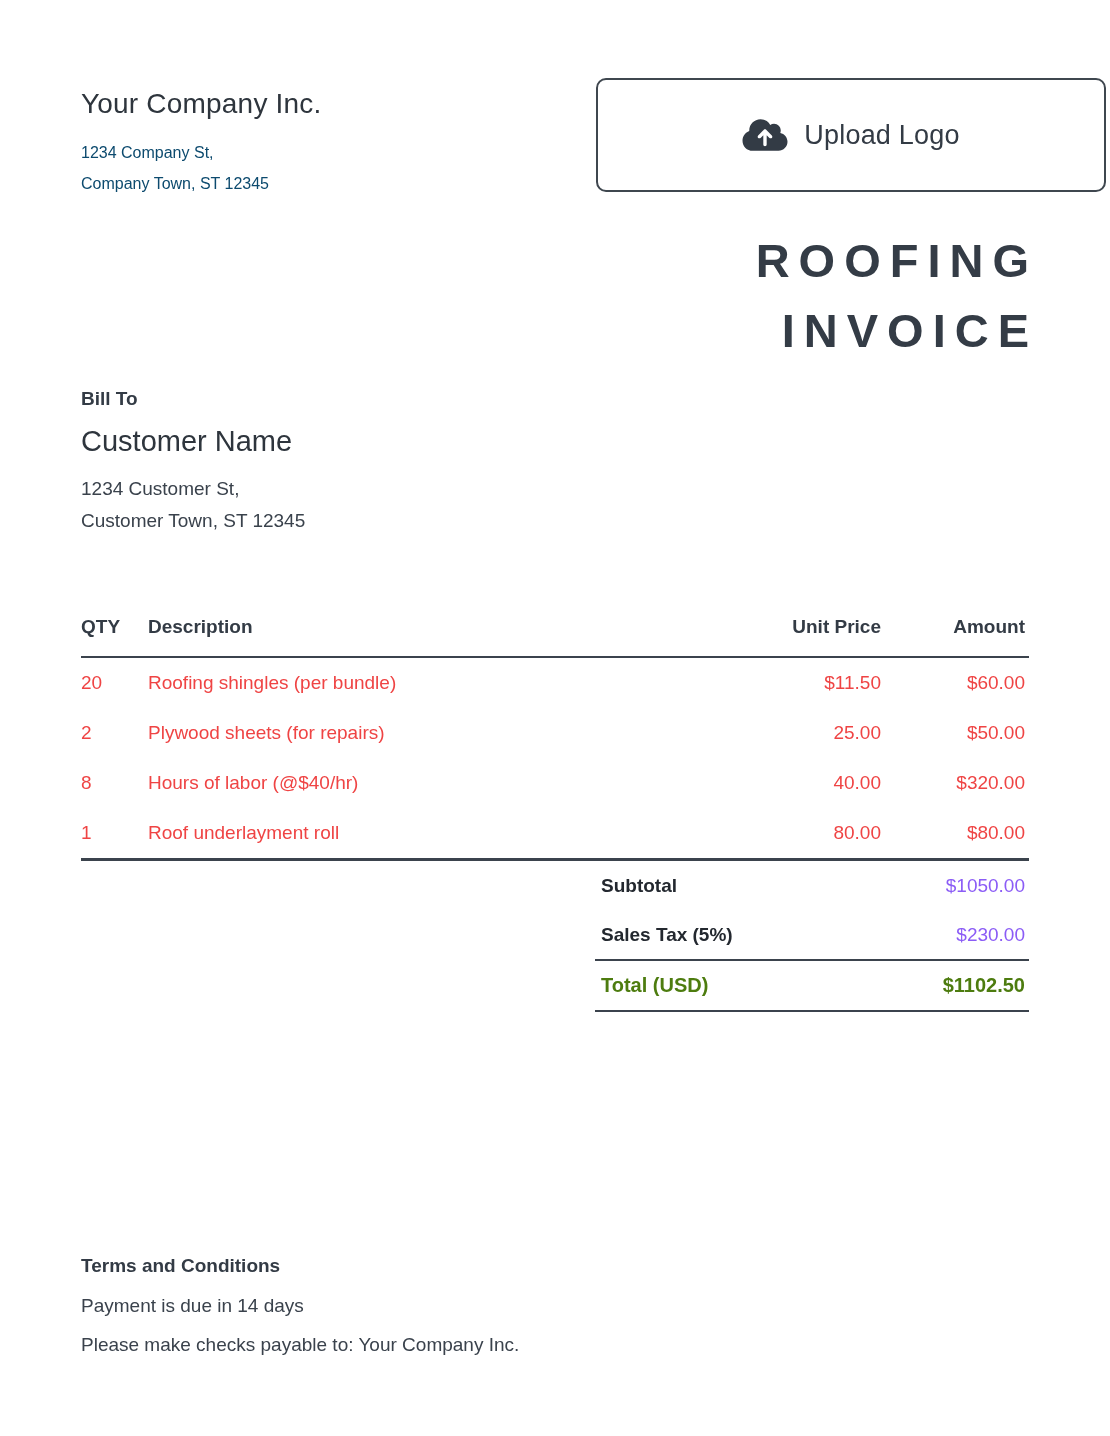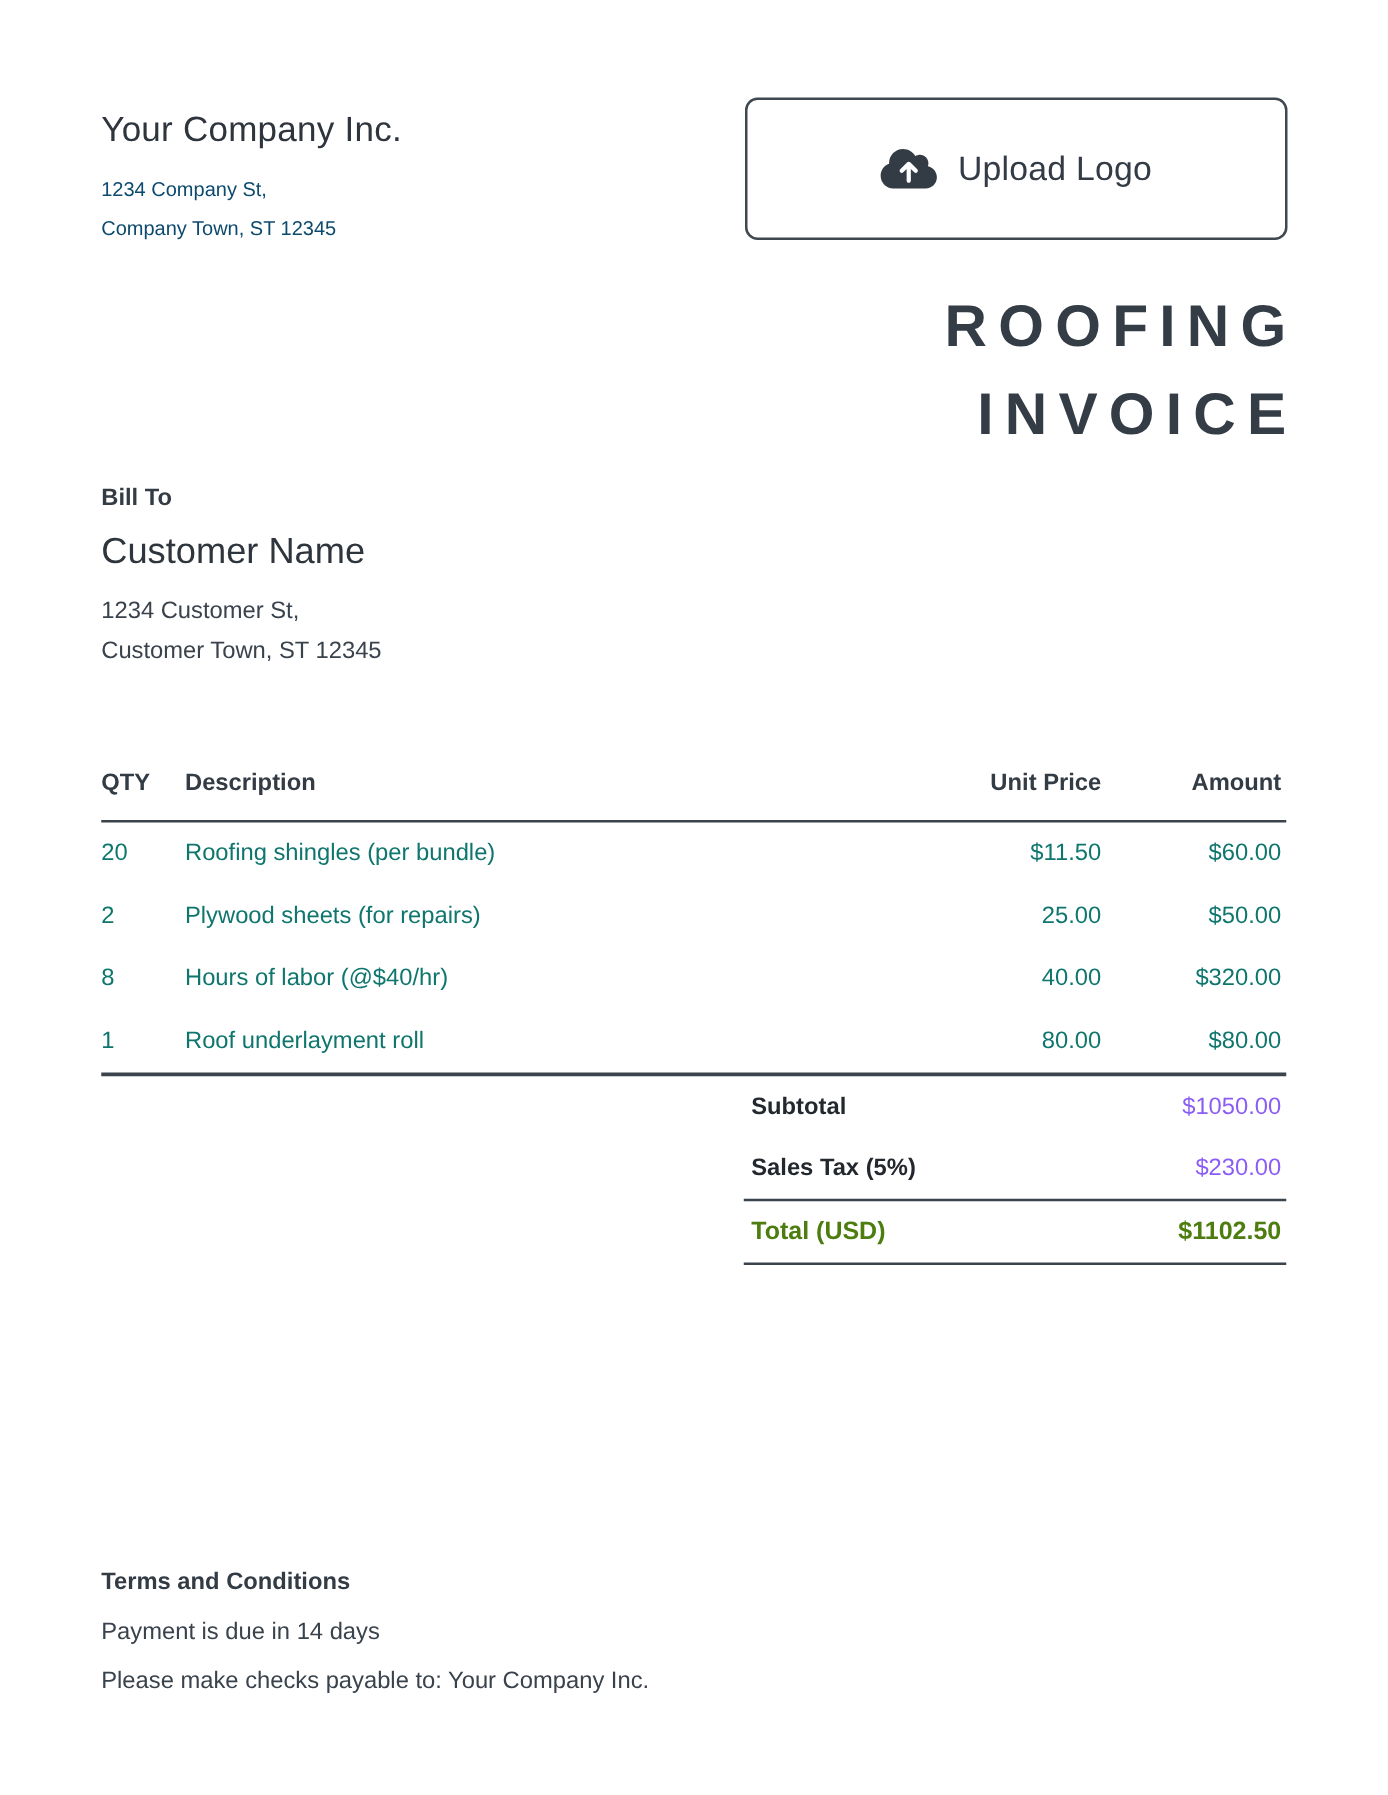--- a/index.html
+++ b/index.html
@@ -16,21 +16,21 @@
     overflow: hidden;
   }
 
   
   .company { position: absolute; left: 81px; top: 88px; }
   .company-name { font-size: 28px; font-weight: 400; color: #2e353d; letter-spacing: 0.2px; }
   .company-addr { margin-top: 17px; font-size: 16px; line-height: 31px; color: #0c4a6e; }
 
   
   .upload-btn {
-    position: absolute; left: 596px; top: 78px; width: 434px; height: 114px;
+    position: absolute; left: 596px; top: 78px; width: 510px; height: 114px;
     border: 2px solid #3f474f; border-radius: 10px; background: #ffffff;
     display: flex; align-items: center; justify-content: center; gap: 16px;
     cursor: pointer;
   }
   .upload-btn svg { width: 46px; height: 36px; flex: 0 0 auto; }
   .upload-label { font-size: 27px; color: #333b45; letter-spacing: 0.2px; }
 
   
   .doc-title {
     position: absolute; right: 81px; top: 226px; text-align: right;
@@ -53,21 +53,21 @@
 
   
   .items { position: absolute; left: 81px; top: 616px; width: 948px; }
   .tr { display: flex; align-items: center; }
   .th-row { height: 42px; border-bottom: 2px solid #3b434d; align-items: flex-start; }
   .col-qty { width: 54px; text-align: left; }
   .col-desc { flex: 1; padding-left: 13px; text-align: left; }
   .col-unit { width: 150px; text-align: right; }
   .col-amt { width: 148px; text-align: right; padding-right: 4px; }
   .th { font-size: 19px; font-weight: 700; color: #333b45; }
-  .item-row { height: 50px; font-size: 19px; color: #0f766e; }
+  .item-row { height: 50px; font-size: 19px; color: #ef4444; }
   .items-body { border-bottom: 3px solid #3b434d; }
 
   
   .totals { position: absolute; left: 595px; top: 861px; width: 434px; }
   .totals-row { display: flex; align-items: center; height: 49px; }
   .totals-label { flex: 1; padding-left: 6px; font-size: 19px; color: #23282f; font-weight: bold; }
   .totals-value { font-size: 19px; color: #8b5cf6; text-align: right; padding-right: 4px; }
   .totals-divider { border-top: 2px solid #3b434d; }
   .total-final .totals-label, .total-final .totals-value { font-weight: 700; color: #4d7c0f; font-size: 20px; }
 

